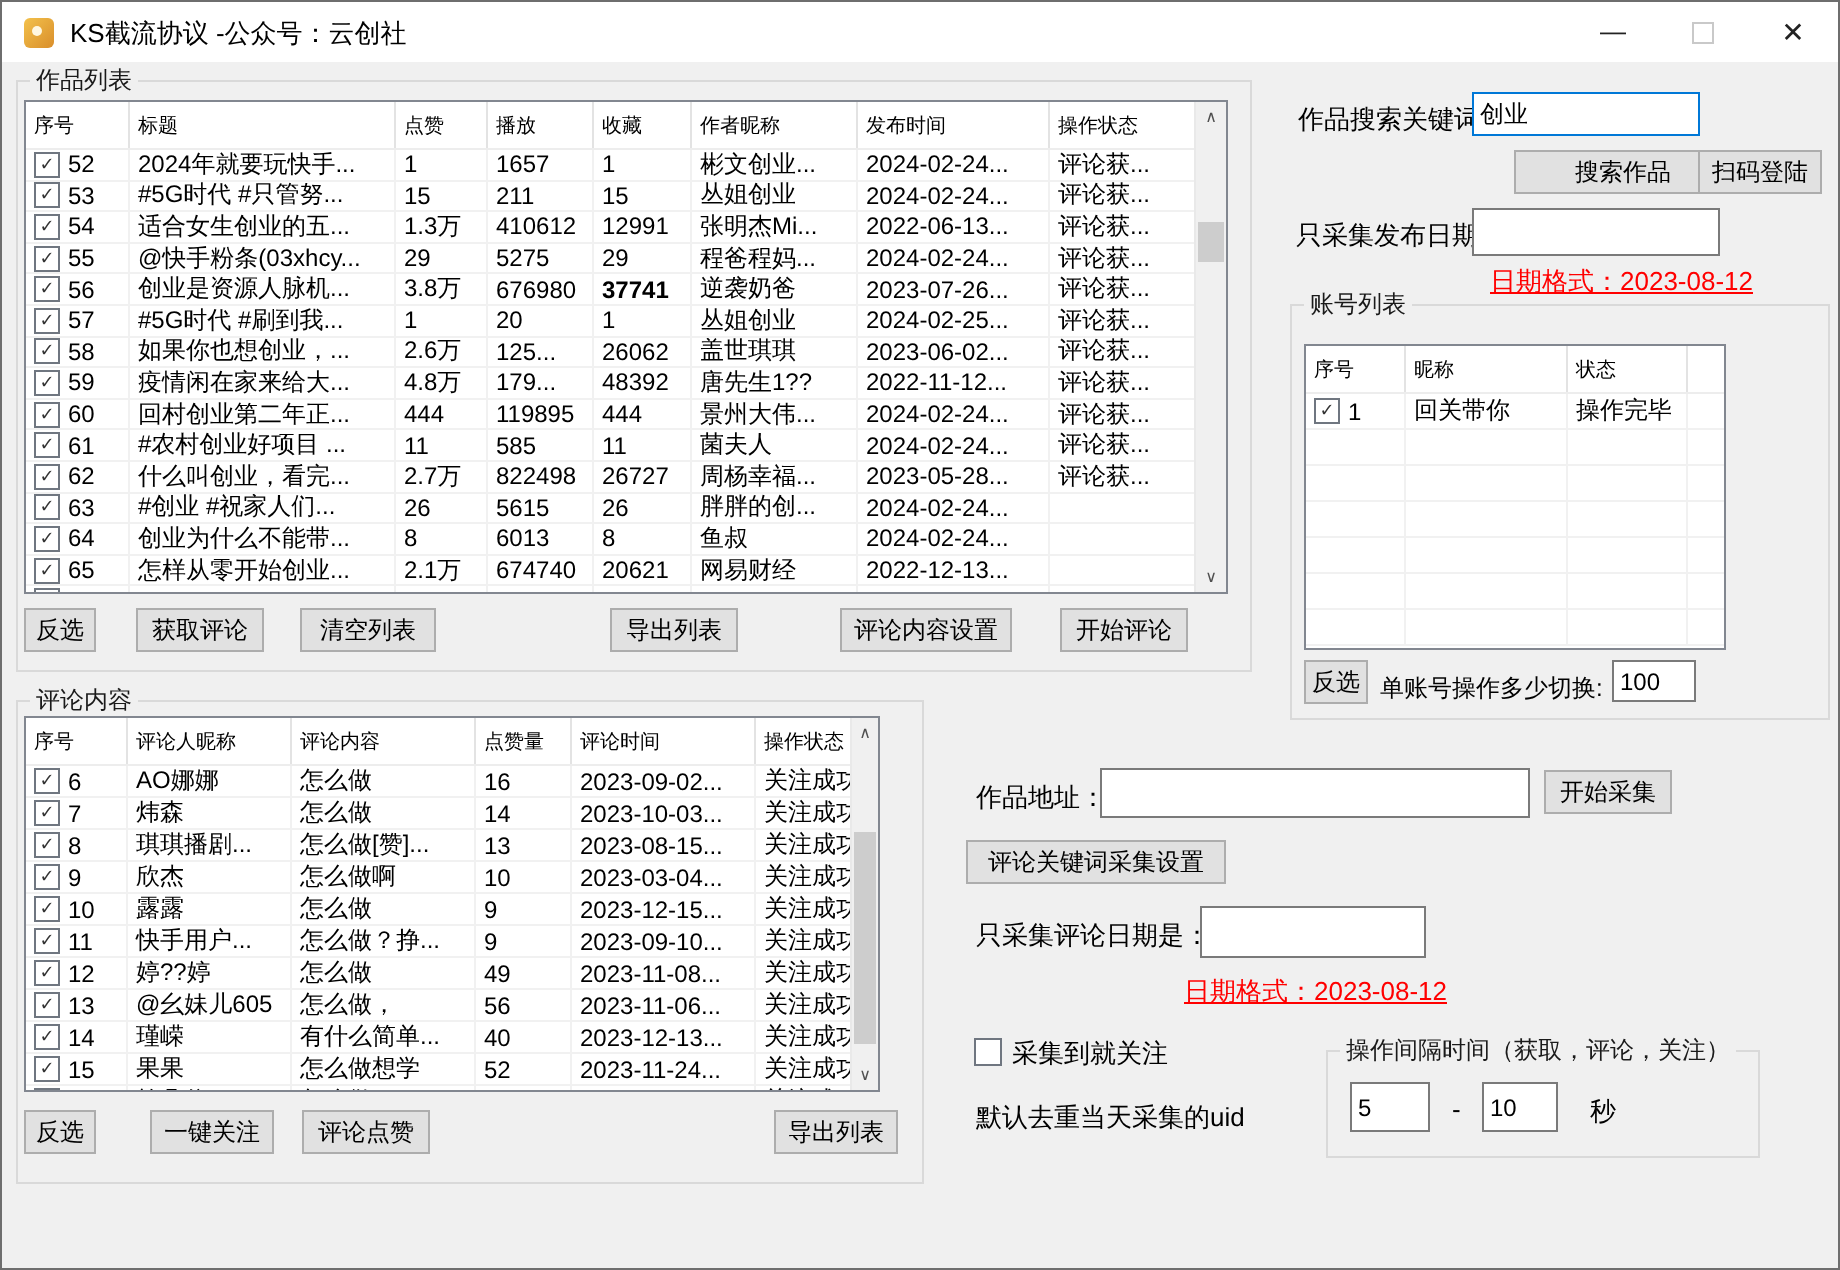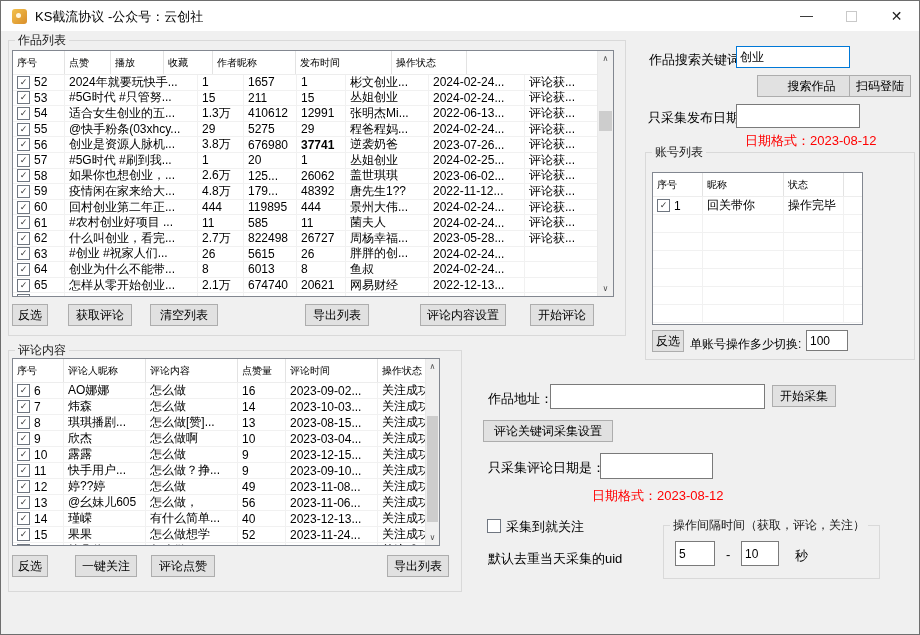--- a/index.html
+++ b/index.html
@@ -22,21 +22,21 @@
   .winbtn.close{right:0;font-size:14px;}
   
   .grp{position:absolute;border:1px solid #d9d9d9;}
   .grp-label{position:absolute;top:-9px;left:6px;background:#f0f0f0;padding:0 3px;font-size:12px;color:#1a1a1a;white-space:nowrap;}
   .btn{position:absolute;background:#e1e1e1;border:1px solid #adadad;text-align:center;
        font-size:12px;line-height:20px;box-sizing:border-box;height:22px;white-space:nowrap;}
   .tbox{position:absolute;background:#fff;border:1px solid #7a7a7a;box-sizing:border-box;
         font-family:inherit;font-size:12px;padding:1px 3px;outline:none;}
   .tbox.focus{border:1px solid #0078d7;}
   .lbl{position:absolute;white-space:nowrap;font-size:13px;}
-  .hint{position:absolute;white-space:nowrap;font-size:13px;color:#ff0000;}
+  .hint{position:absolute;white-space:nowrap;font-size:13px;color:#ff0000;text-decoration:underline;}
   
   .lv{position:absolute;background:#fff;border:1px solid #828790;overflow:hidden;box-sizing:border-box;}
   .lv-head{display:flex;height:24px;border-bottom:1px solid #ededed;box-sizing:border-box;background:#fff;}
   .hcell{box-sizing:border-box;padding:5px 4px 0 4px;border-right:1px solid #e3e3e3;overflow:hidden;
          white-space:nowrap;flex-shrink:0;font-size:10px;}
   .lv-row{display:flex;border-bottom:1px solid #f1f1f1;box-sizing:border-box;}
   .cell{box-sizing:border-box;padding:0 4px;border-right:1px solid #f1f1f1;overflow:hidden;
         white-space:nowrap;display:flex;align-items:center;flex-shrink:0;font-size:12px;}
   .cb{display:inline-block;width:11px;height:11px;border:1px solid #6f7680;background:#fff;color:#333;
       font-size:9px;line-height:11px;text-align:center;margin-right:4px;flex-shrink:0;box-sizing:content-box;}
@@ -59,20 +59,21 @@
   <span class="winbtn max"><span class="small-sq"></span></span>
   <span class="winbtn close">✕</span>
 </div>
 
 <div class="grp" style="left:8px;top:40px;width:616px;height:294px;">
   <span class="grp-label">作品列表</span>
 </div>
 <div class="lv" style="left:12px;top:50px;width:602px;height:247px;">
   <div class="lv-head" id="works-head">
       <div class="hcell" style="width: 52px;">序号</div>
+      <div class="hcell" style="width: 133px;">标题</div>
       <div class="hcell" style="width: 46px;">点赞</div>
       <div class="hcell" style="width: 53px;">播放</div>
       <div class="hcell" style="width: 49px;">收藏</div>
       <div class="hcell" style="width: 83px;">作者昵称</div>
       <div class="hcell" style="width: 96px;">发布时间</div>
       <div class="hcell" style="width: 75px;">操作状态</div>
     </div>
   <div id="works-body">
       <div class="lv-row" style="height: 15.6px;">
         <div class="cell" style="width: 52px;">

